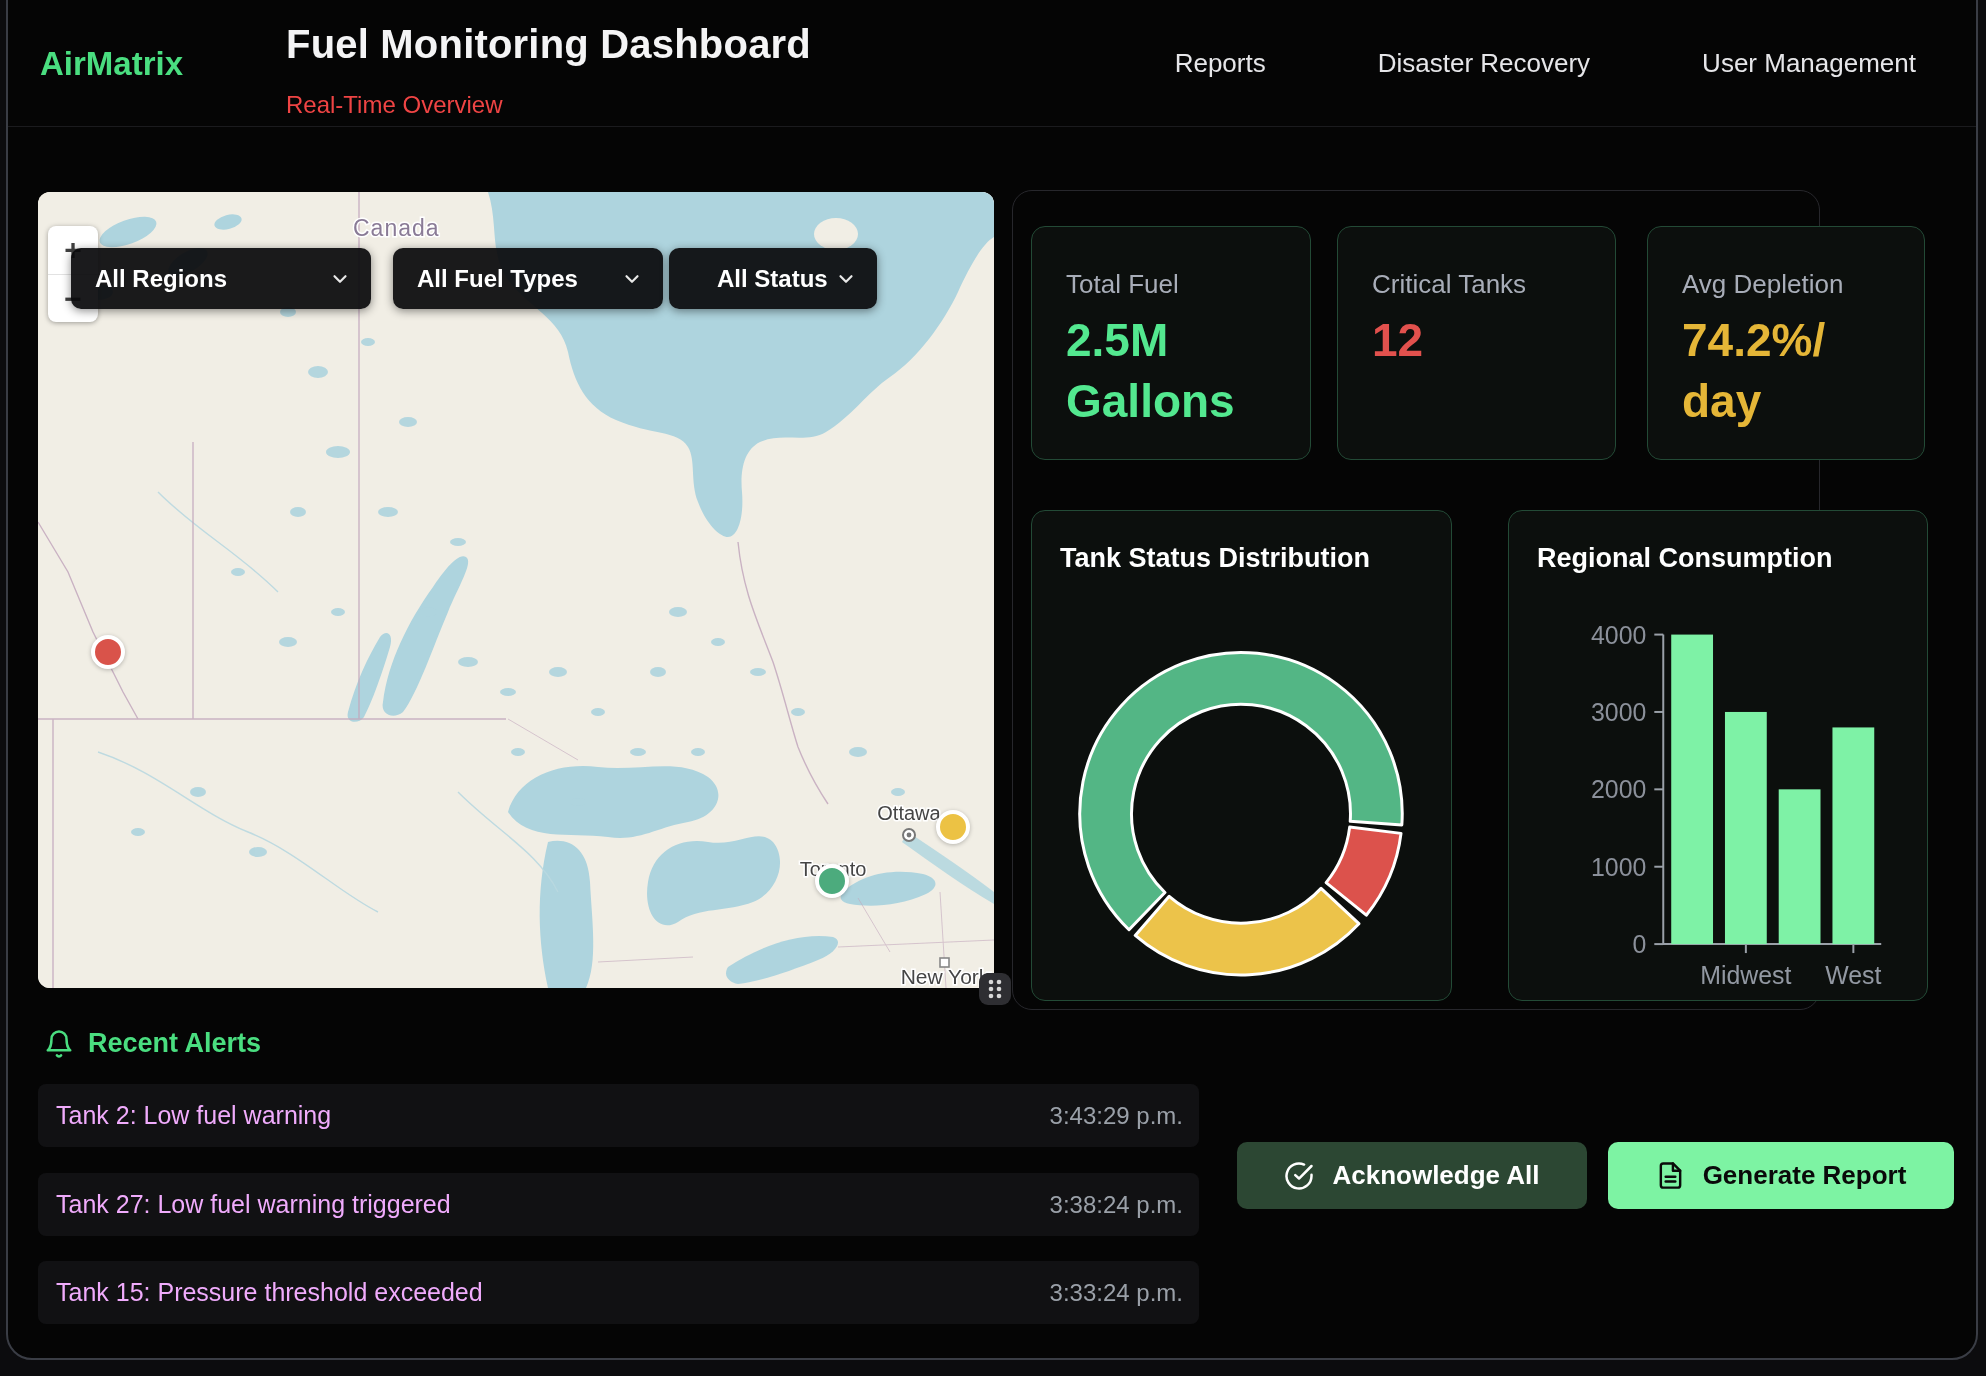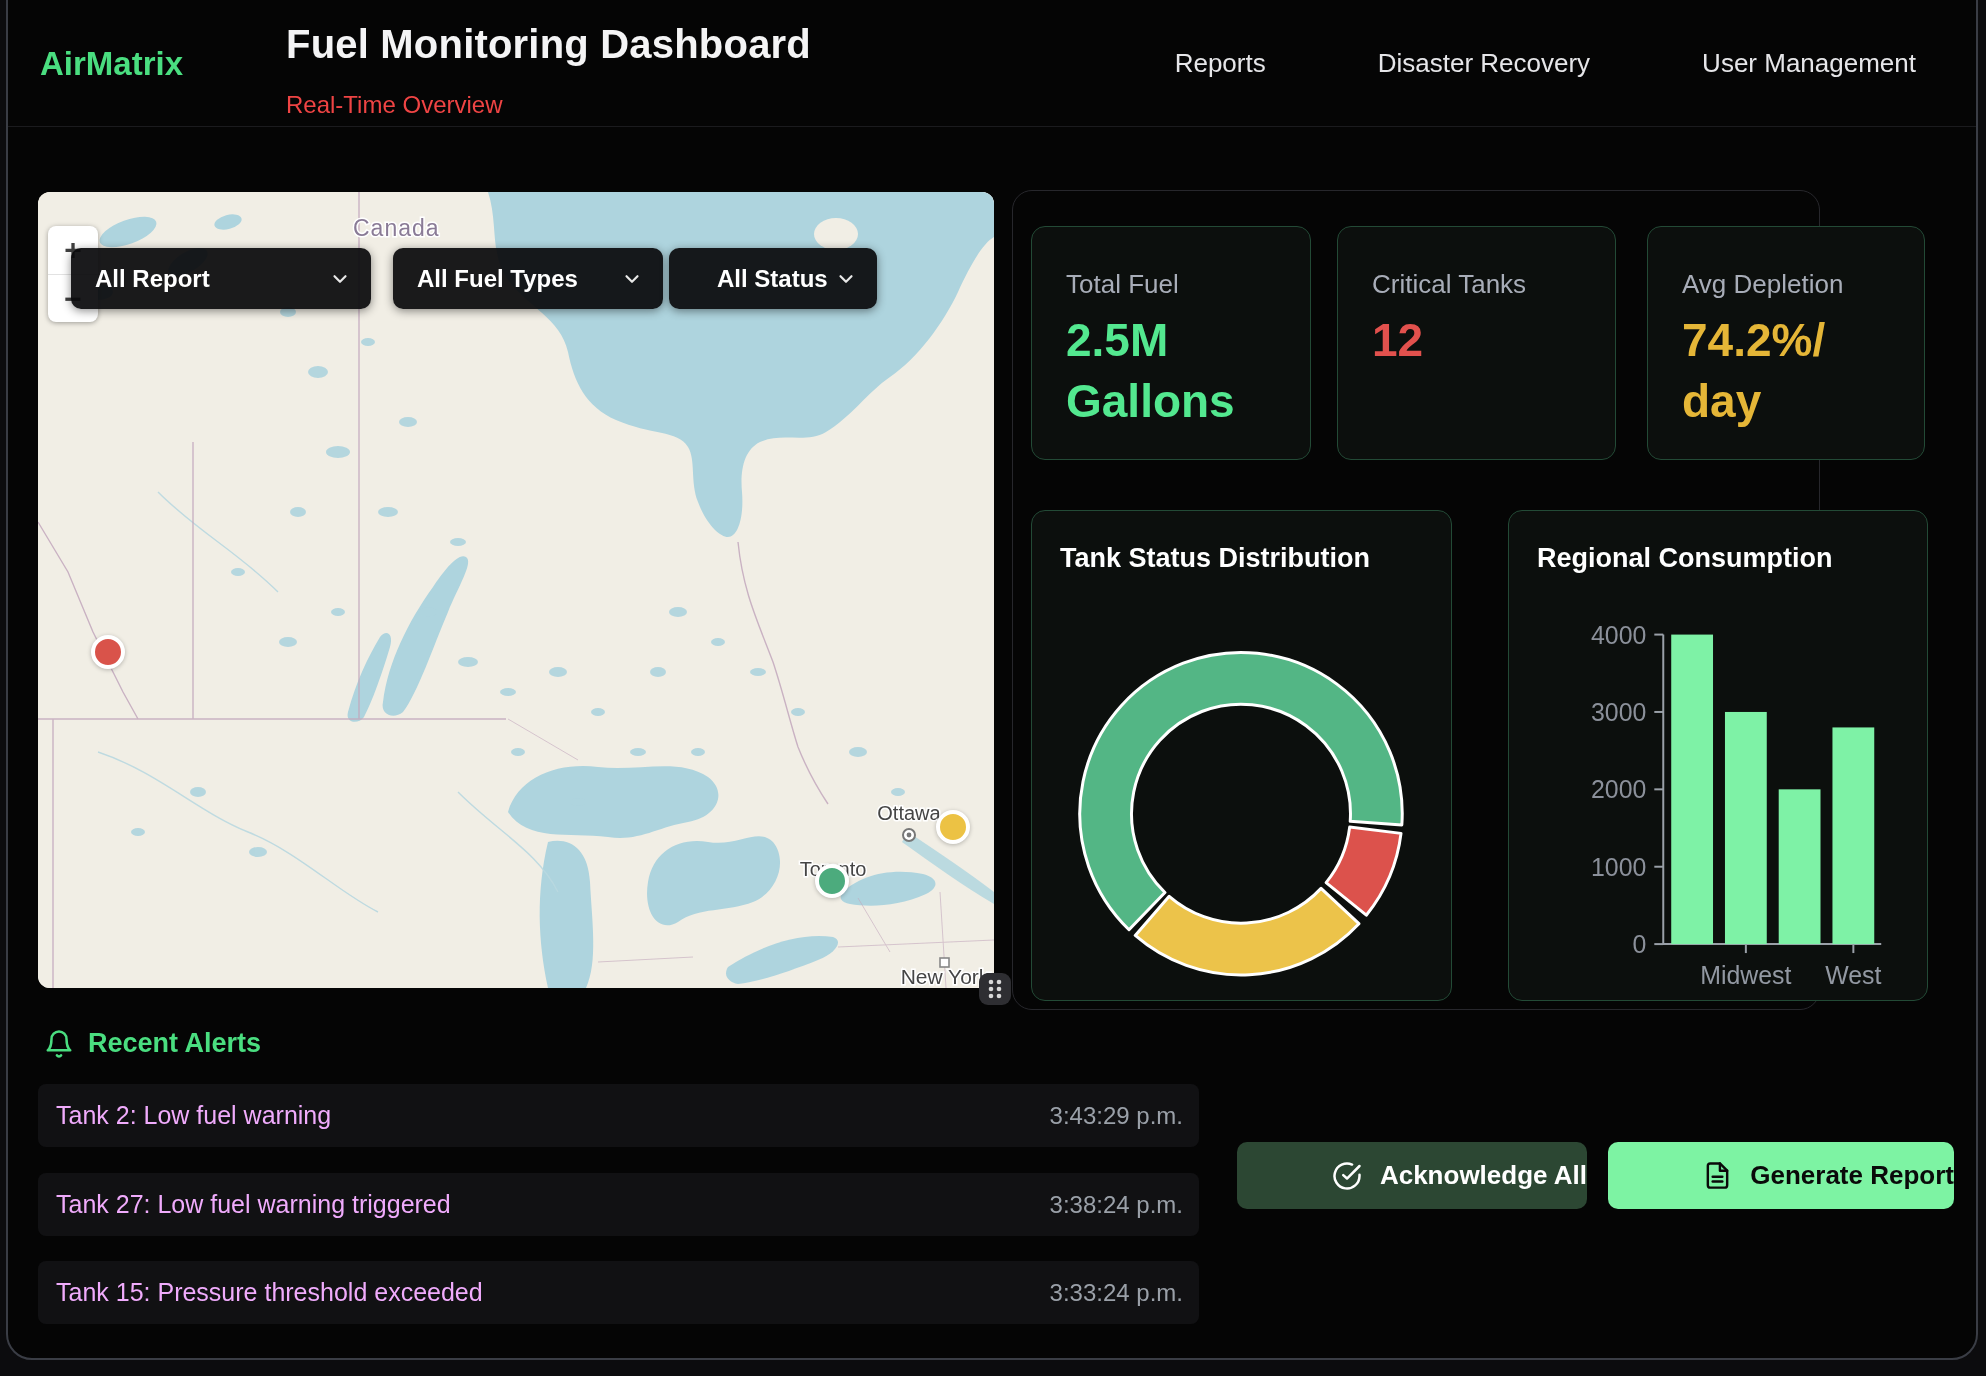--- a/index.html
+++ b/index.html
@@ -62,21 +62,21 @@
   .alerts-title { font-size:27px; font-weight:bold; color:#4ade80; }
   .alert-row { position:absolute; left:38px; width:1161px; height:63px; background:#111113;
     border-radius:8px; display:flex; align-items:center; justify-content:space-between;
     padding:0 16px 0 18px; z-index:2; cursor:pointer; }
   .alert-msg { font-size:25px; color:#f0abfc; }
   .alert-time { font-size:24px; color:#9aa0a8; }
   .row-0 { top:1084px; } .row-1 { top:1173px; } .row-2 { top:1261px; }
 
   
   .btn { position:absolute; top:1142px; height:67px; border:none; border-radius:10px;
-    display:flex; align-items:center; justify-content:flex-end; gap:18px;
+    display:flex; align-items:center; justify-content:center; gap:18px;
     font-family:inherit; font-size:26px; font-weight:bold; cursor:pointer; z-index:2; }
   .btn-ack { left:1237px; width:350px; background:#2c4733; color:#fff; }
   .btn-gen { left:1608px; width:346px; background:#7df3a3; color:#0a0a0a; }
 
   text { font-family:"Liberation Sans","DejaVu Sans",sans-serif; }
   .halo { paint-order:stroke; stroke:#ffffff; stroke-width:3px; }
 </style>
 </head>
 <body>
 
@@ -195,21 +195,21 @@
     </g>
   </svg>
 
   <div class="zoom-ctl">
     <div class="zoom-btn">+</div>
     <div class="zoom-btn">−</div>
   </div>
 
   <div class="filters">
     <div class="dropdown dd-regions">
-      <span>All Report</span>
+      <span>All Regions</span>
       <svg width="22" height="22" viewBox="0 0 24 24" fill="none" stroke="#e8e8e8" stroke-width="2.4" stroke-linecap="round" stroke-linejoin="round">
           <polyline points="6 9 12 15 18 9"></polyline>
         </svg>
     </div>
     <div class="dropdown dd-fuel">
       <span>All Fuel Types</span>
       <svg width="22" height="22" viewBox="0 0 24 24" fill="none" stroke="#e8e8e8" stroke-width="2.4" stroke-linecap="round" stroke-linejoin="round">
           <polyline points="6 9 12 15 18 9"></polyline>
         </svg>
     </div>

